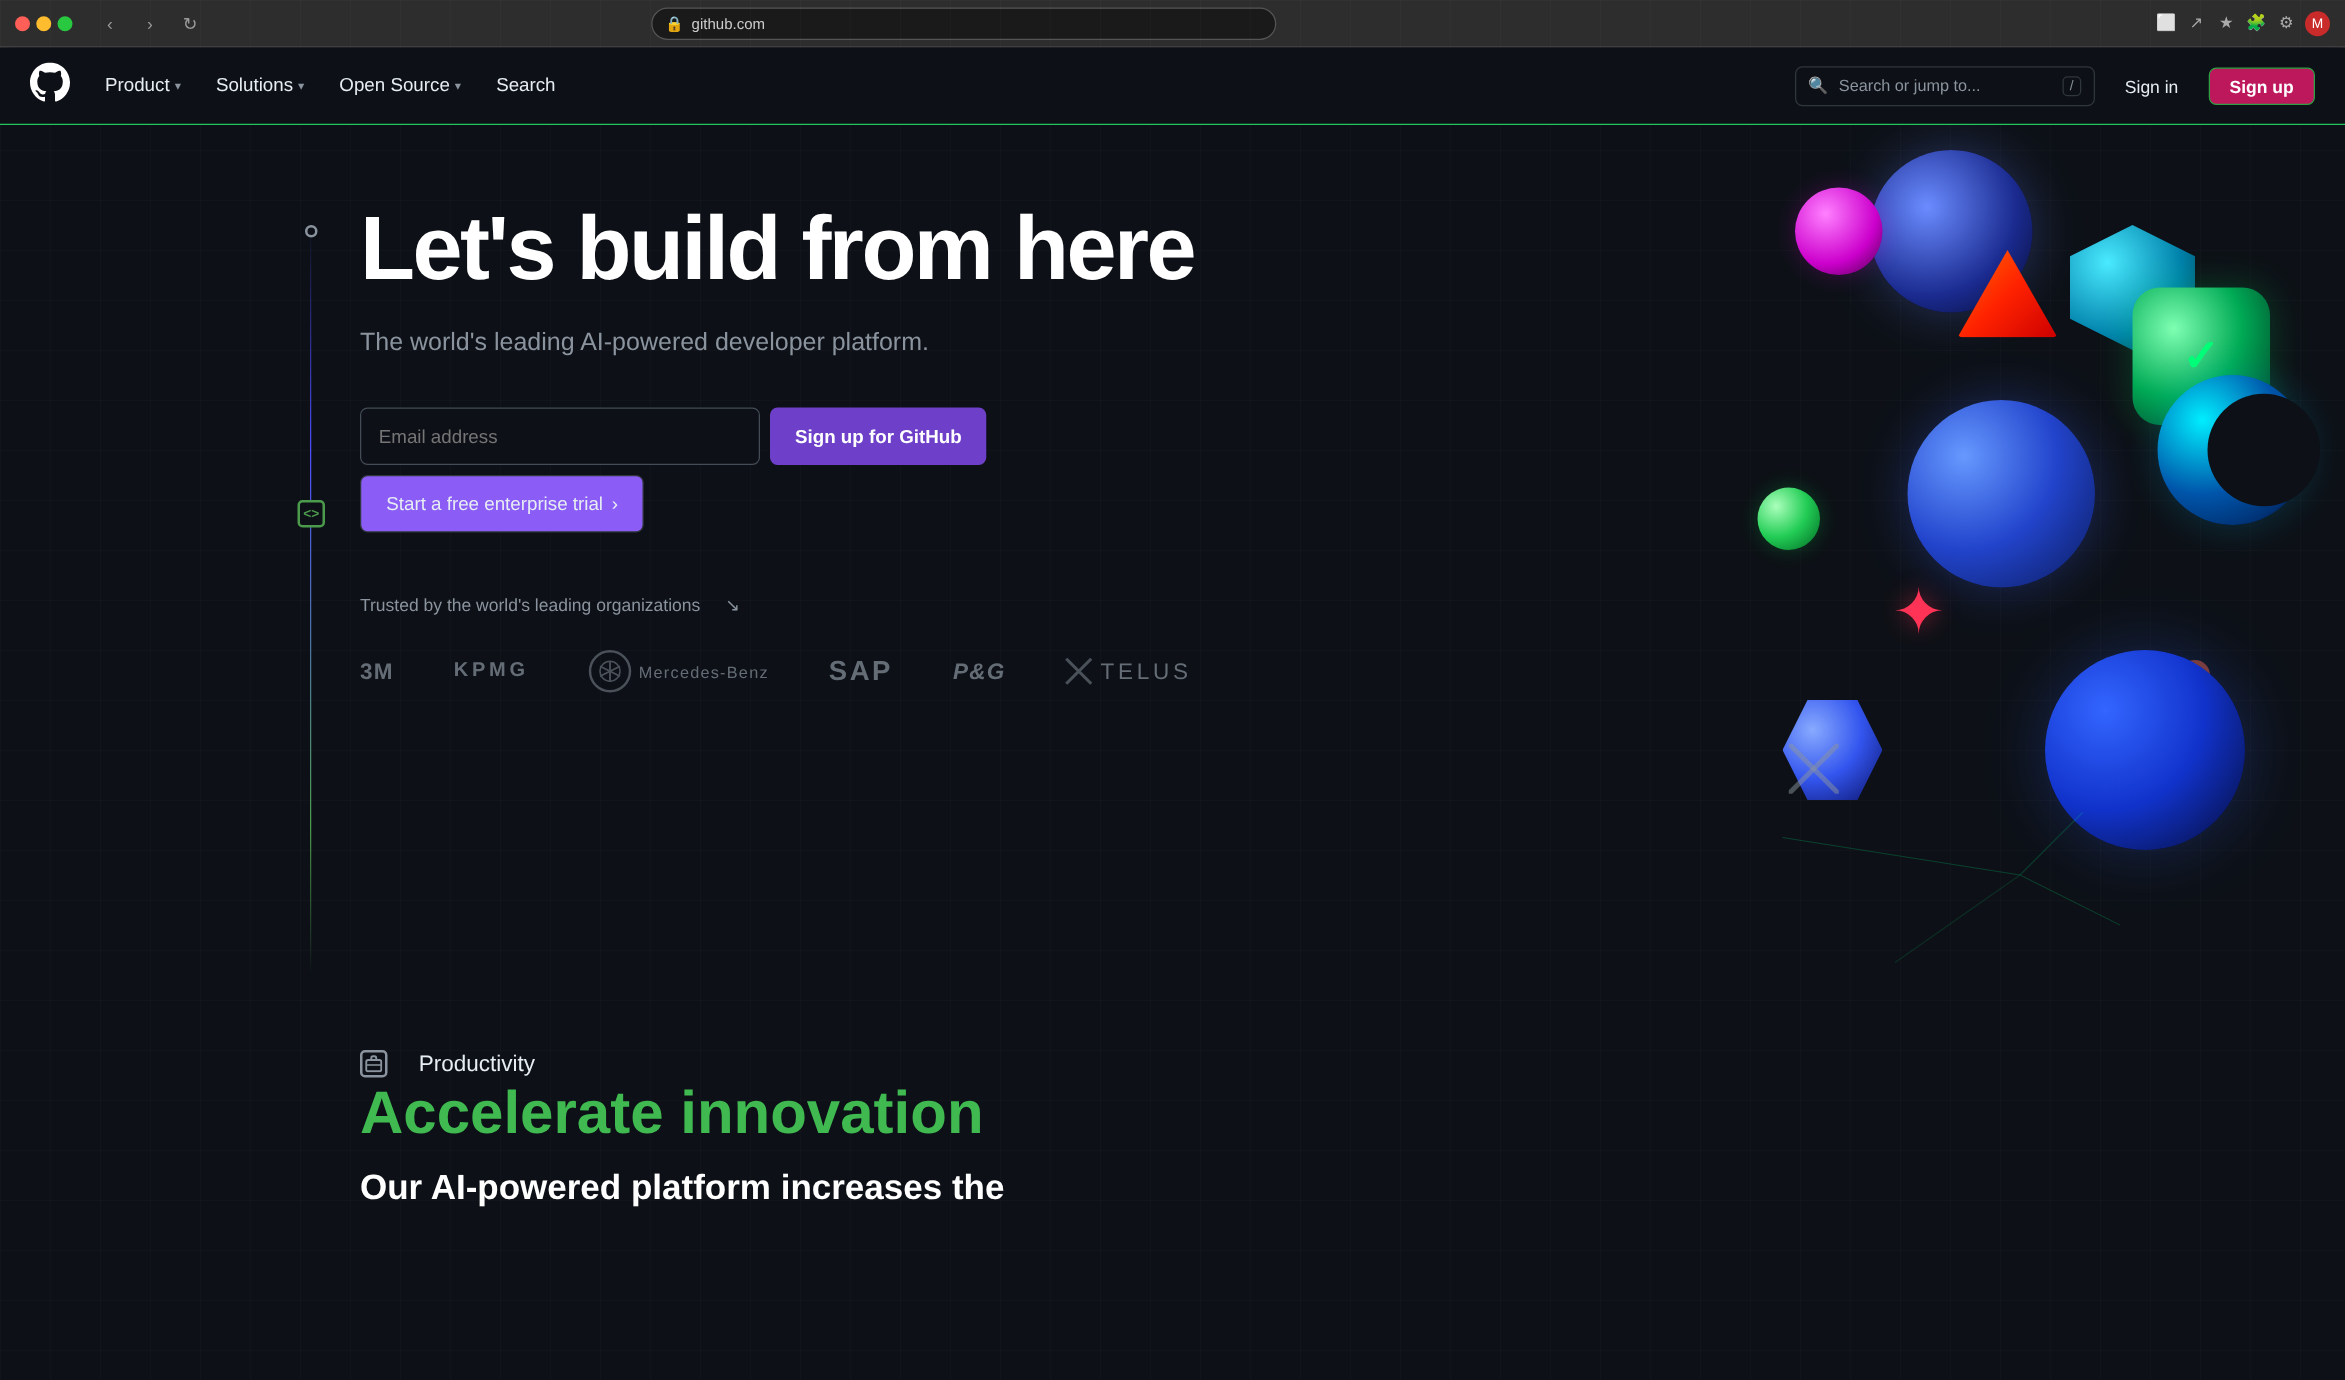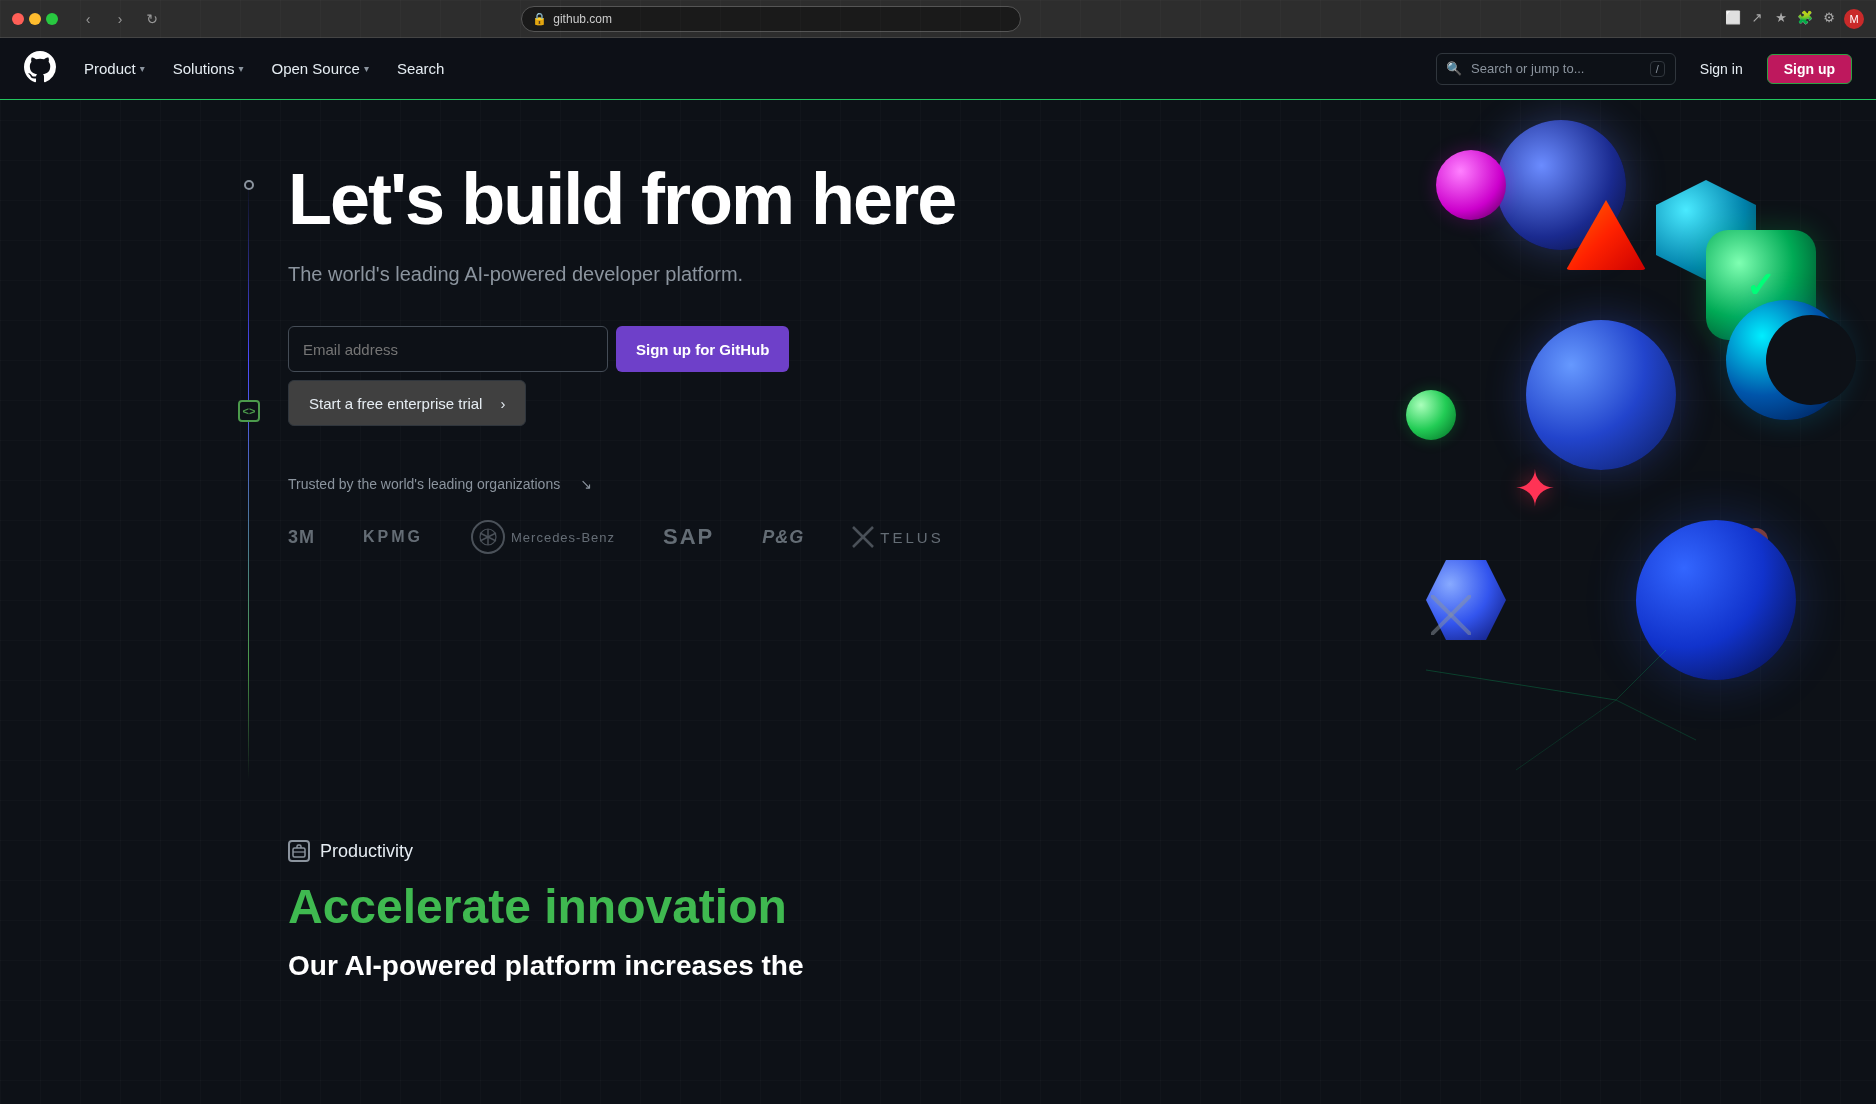--- a/index.html
+++ b/index.html
@@ -208,30 +208,30 @@
       color: #fff;
       border: none;
       border-radius: 6px;
       height: 46px;
       padding: 0 20px;
       font-size: 15px;
       font-weight: 600;
       cursor: pointer;
     }
     .hero-enterprise-btn {
-      background: #404040;
+      background: #8b5cf6;
       color: #e6edf3;
       border: 1px solid #30363d;
       border-radius: 6px;
       height: 46px;
       padding: 0 20px;
       font-size: 15px;
       font-weight: 500;
       cursor: pointer;
-      display: flex; align-items: center; gap: 18px;
+      display: flex; align-items: center; gap: 7px;
     }
 
     
     .trusted-section {
       margin-top: 10px;
     }
     .trusted-label {
       color: #8b949e;
       font-size: 14px;
       margin-bottom: 28px;
@@ -256,21 +256,21 @@
     .company-logo.mercedes { display: flex; align-items: center; gap: 6px; font-size: 13px; font-weight: 400; letter-spacing: 1px; }
     .mercedes-circle {
       width: 34px; height: 34px;
       border-radius: 50%;
       border: 2px solid #8b949e;
       display: flex; align-items: center; justify-content: center;
       opacity: 0.7;
     }
     .company-logo.sap { font-size: 22px; font-weight: 900; letter-spacing: 2px; }
     .company-logo.pg { font-size: 18px; font-weight: 700; font-style: italic; }
-    .company-logo.telus { font-size: 15px; font-weight: 400; letter-spacing: 3px; display: flex; align-items: center; gap: 6px; }
+    .company-logo.telus { font-size: 18px; font-weight: 400; letter-spacing: 3px; display: flex; align-items: center; gap: 6px; }
 
     
     .hero-decoratives {
       position: absolute;
       right: 0;
       top: 0;
       width: 700px;
       height: 700px;
       z-index: 1;
       pointer-events: none;
@@ -279,22 +279,21 @@
     
     .productivity-section {
       margin-left: 248px;
       padding: 60px 40px 40px;
       position: relative;
       z-index: 3;
     }
     .productivity-label {
       display: flex;
       align-items: center;
-      gap: 10px;
-      margin-bottom: 16px;
+      gap: 25px;
     }
     .productivity-icon {
       width: 22px; height: 22px;
       border: 2px solid #8b949e;
       border-radius: 4px;
       display: flex; align-items: center; justify-content: center;
       color: #8b949e;
       font-size: 10px;
     }
     .productivity-text {

